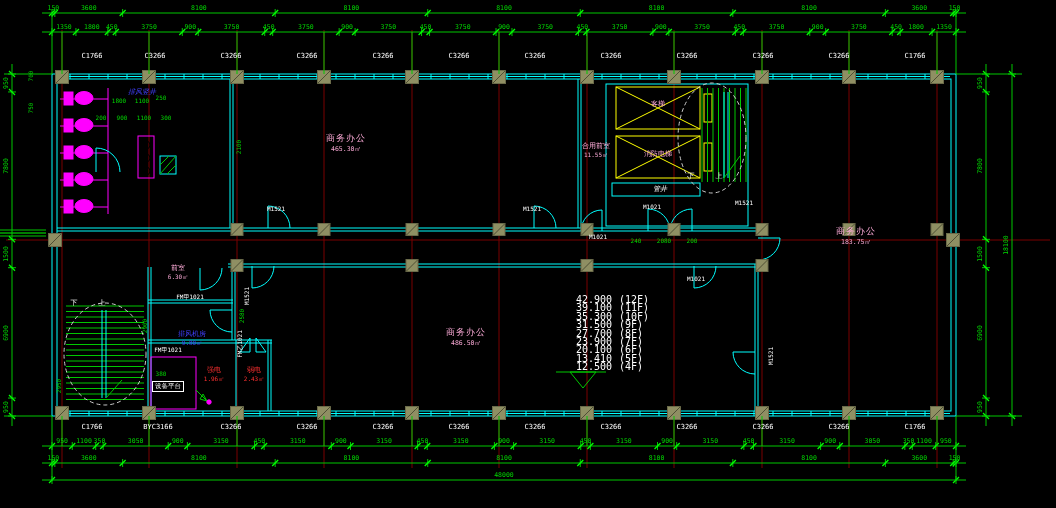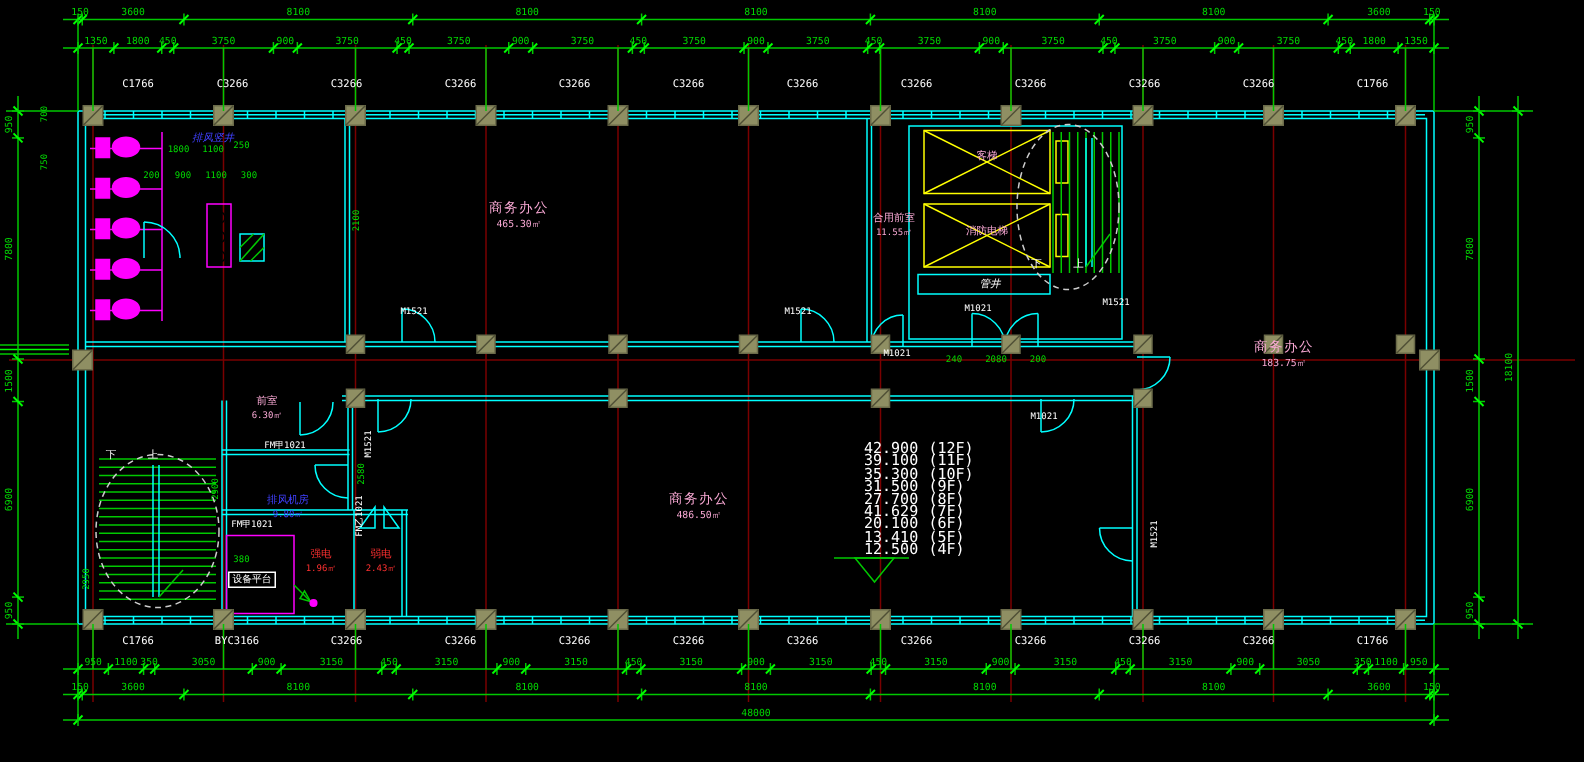--- a/index.html
+++ b/index.html
@@ -777,21 +777,21 @@
       <div class="lvl">
       <span class="lv">35.300</span><span class="lf">(10F)</span>
     </div>
       <div class="lvl">
       <span class="lv">31.500</span><span class="lf">(9F)</span>
     </div>
       <div class="lvl">
       <span class="lv">27.700</span><span class="lf">(8F)</span>
     </div>
       <div class="lvl">
-      <span class="lv">41.629</span><span class="lf">(7F)</span>
+      <span class="lv">23.900</span><span class="lf">(7F)</span>
     </div>
       <div class="lvl">
       <span class="lv">20.100</span><span class="lf">(6F)</span>
     </div>
       <div class="lvl">
       <span class="lv">13.410</span><span class="lf">(5F)</span>
     </div>
       <div class="lvl">
       <span class="lv">12.500</span><span class="lf">(4F)</span>
     </div>

